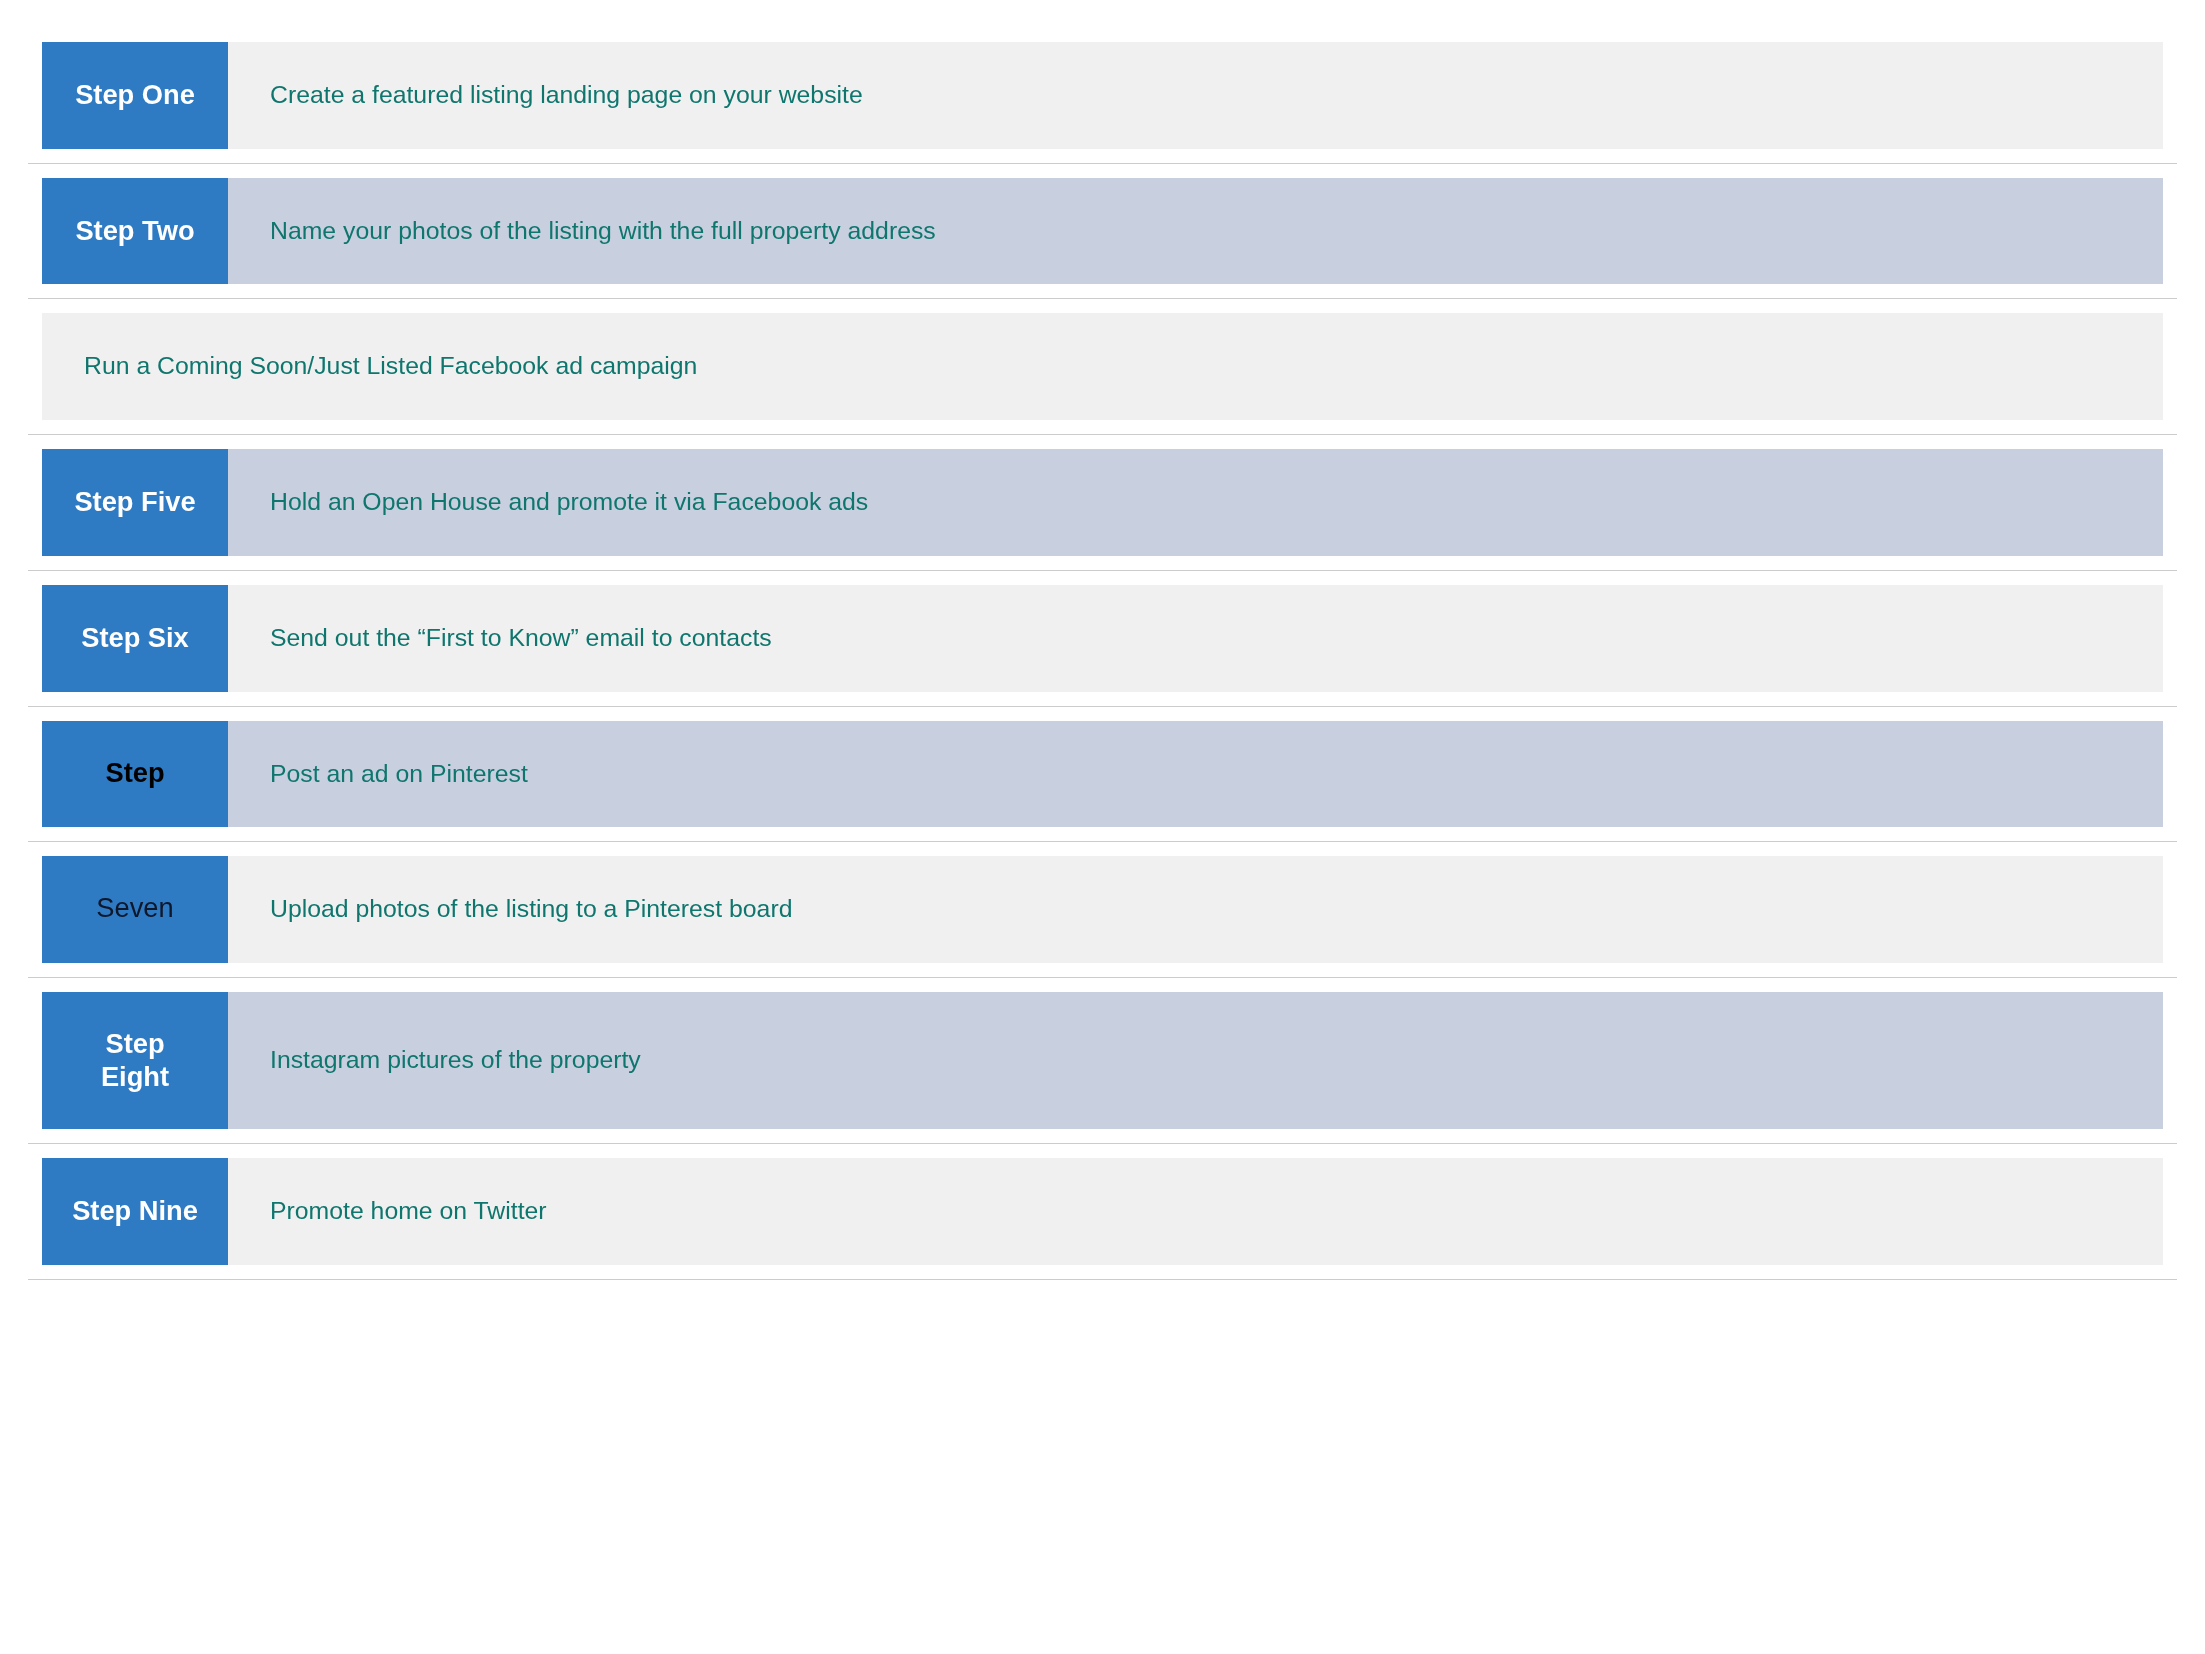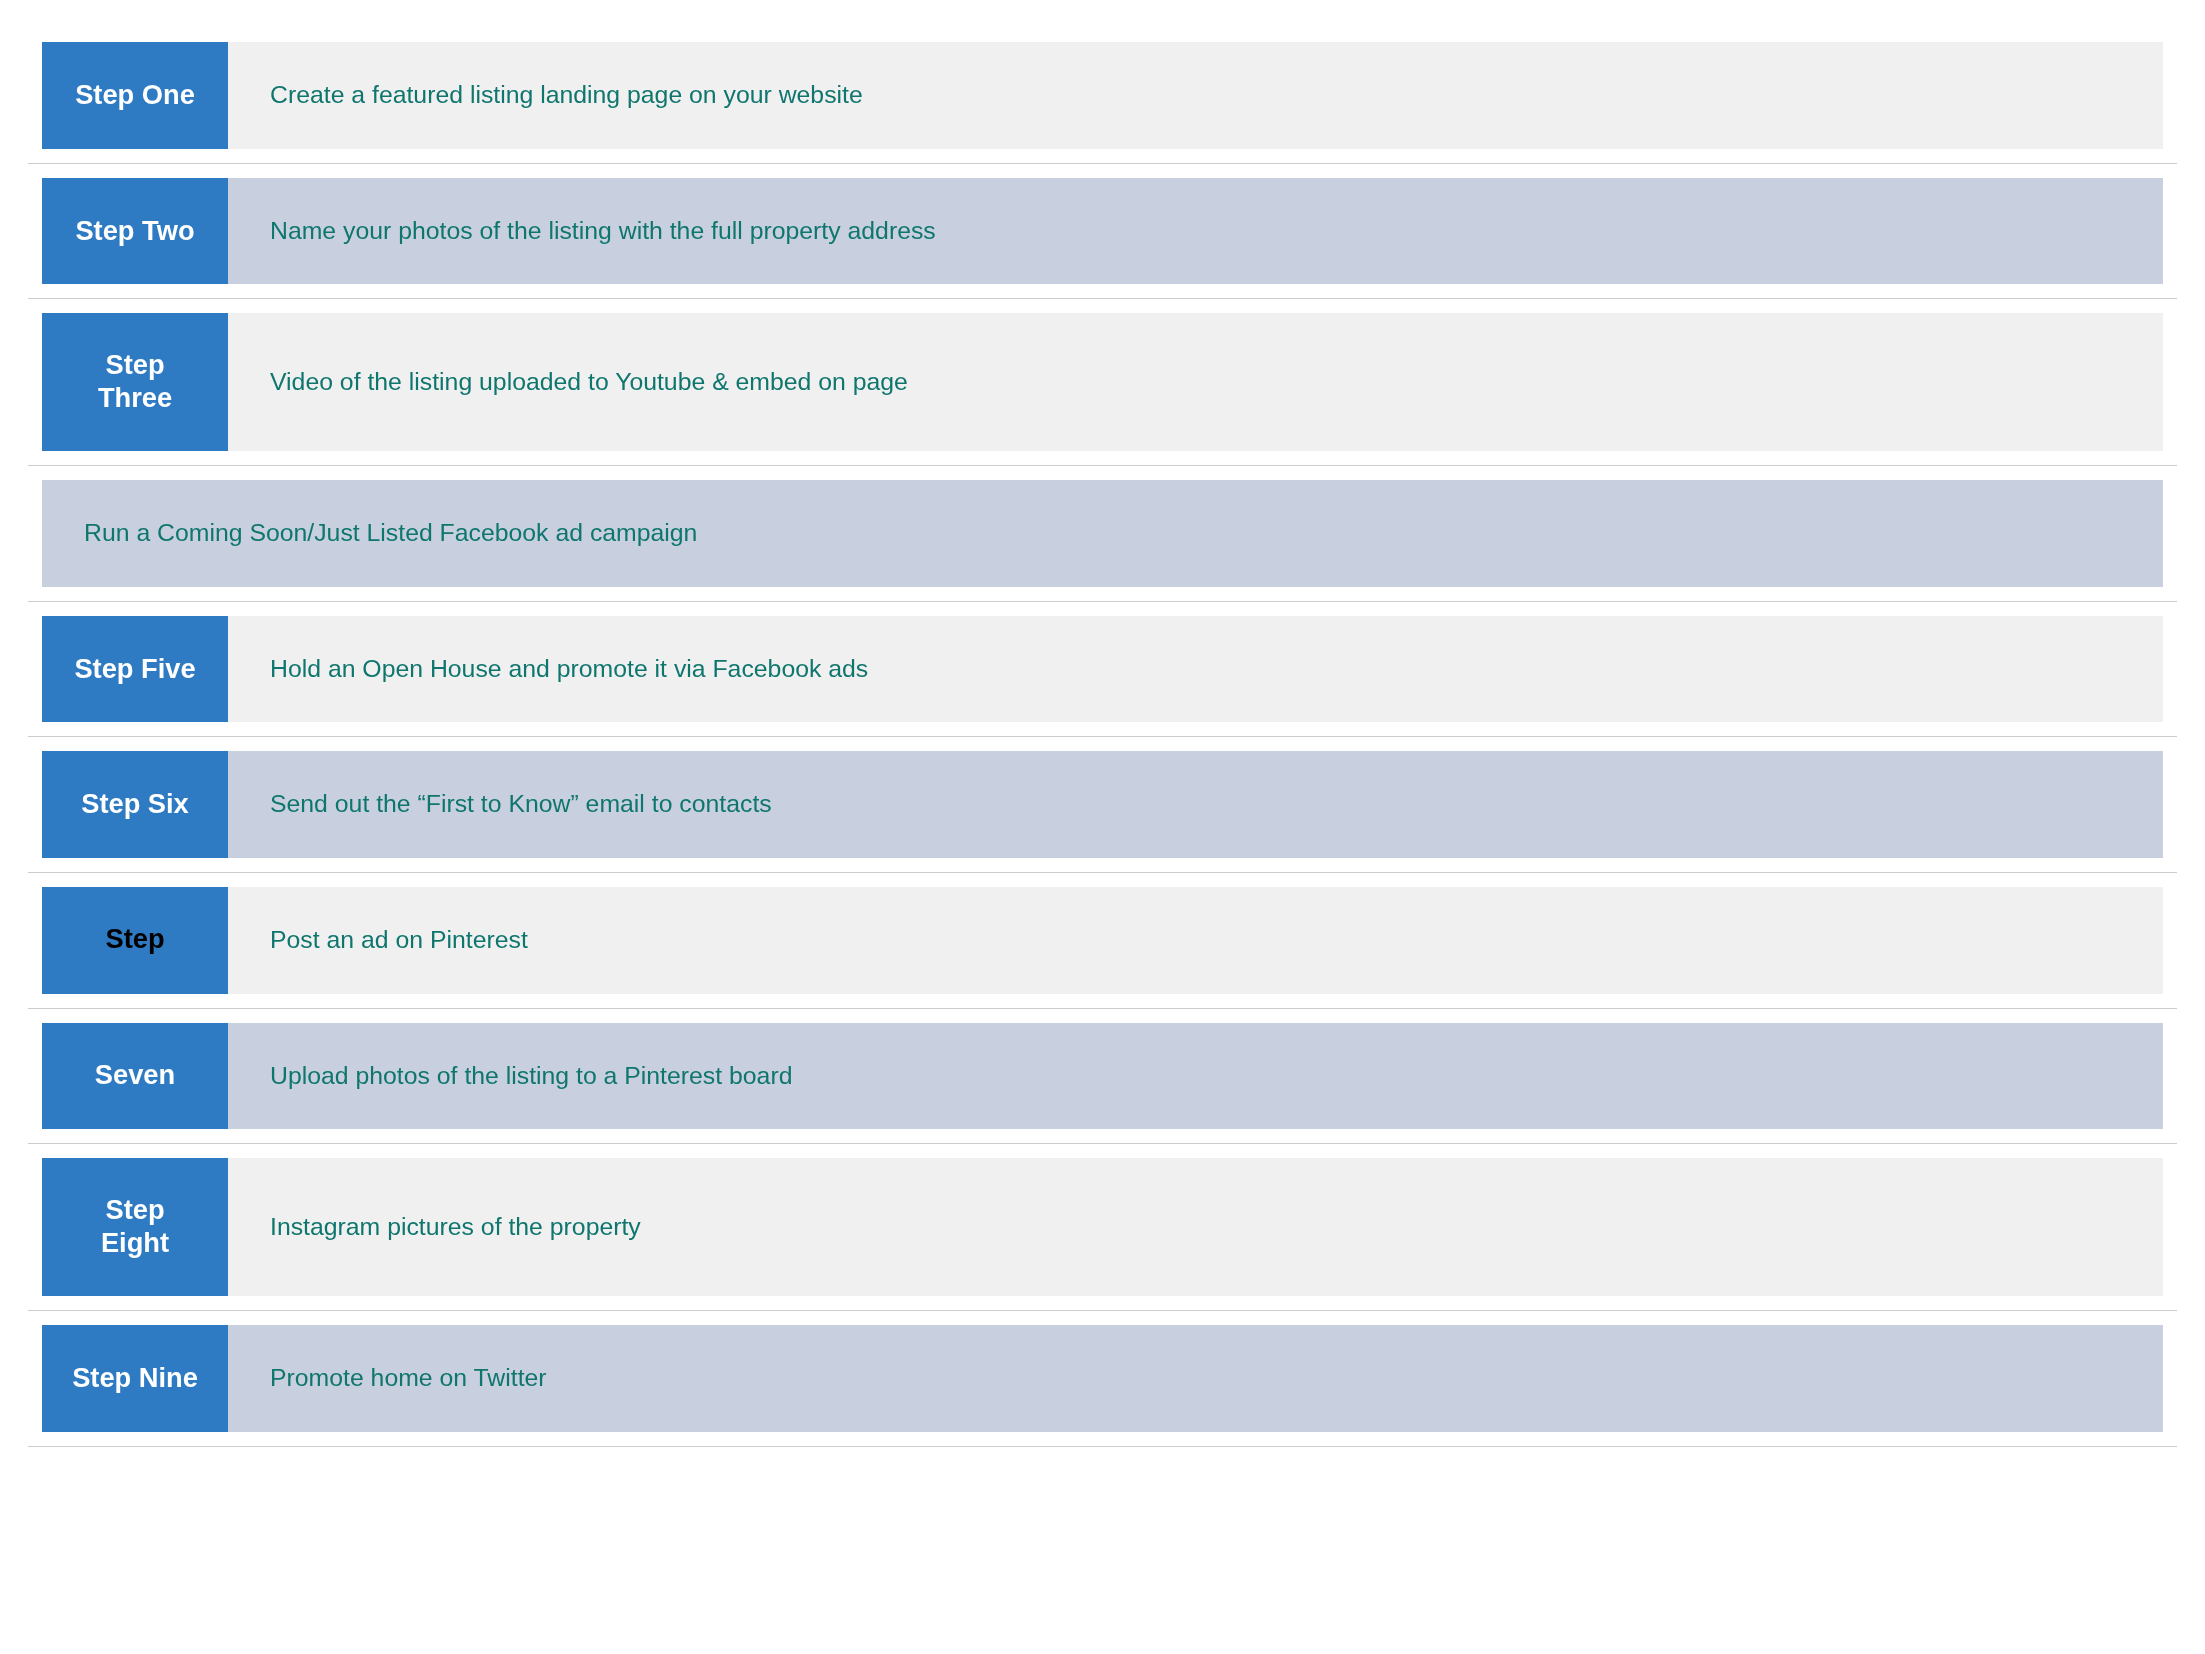--- a/index.html
+++ b/index.html
@@ -85,28 +85,20 @@
 
   <div class="step-row">
     <div class="step-label">
       <span>Step Two</span>
     </div>
     <div class="step-content">
       <span>Name your photos of the listing with the full property address</span>
     </div>
   </div>
 
-  <div class="step-row">
-    <div class="step-label">
-      <span>Step Three</span>
-    </div>
-    <div class="step-content">
-      <span>Video of the listing uploaded to Youtube &amp; embed on page</span>
-    </div>
-  </div>
 
   <div class="step-row">
     <div class="step-content">
       <span>Run a Coming Soon/Just Listed Facebook ad campaign</span>
     </div>
   </div>
 
   <div class="step-row">
     <div class="step-label">
       <span>Step Five</span>
@@ -129,21 +121,21 @@
     <div class="step-label" style="flex-direction: column; display: flex; align-items: center; justify-content: flex-start; padding-top: 22px;">
       <span style="font-size:2.2rem; font-weight:bold; color:#000000;">Step</span>
     </div>
     <div class="step-content">
       <span>Post an ad on Pinterest</span>
     </div>
   </div>
 
   <div class="step-row">
     <div class="step-label" style="flex-direction: column; display: flex; align-items: center; justify-content: flex-start; padding-top: 22px;">
-      <span style="font-size:2.2rem; font-weight:bold; color:#ffffff;">Seven</span>
+      <span style="font-size:2.2rem; font-weight:normal; color:#0f172a;">Seven</span>
     </div>
     <div class="step-content">
       <span>Upload photos of the listing to a Pinterest board</span>
     </div>
   </div>
 
   <div class="step-row">
     <div class="step-label">
       <span>Step Eight</span>
     </div>

